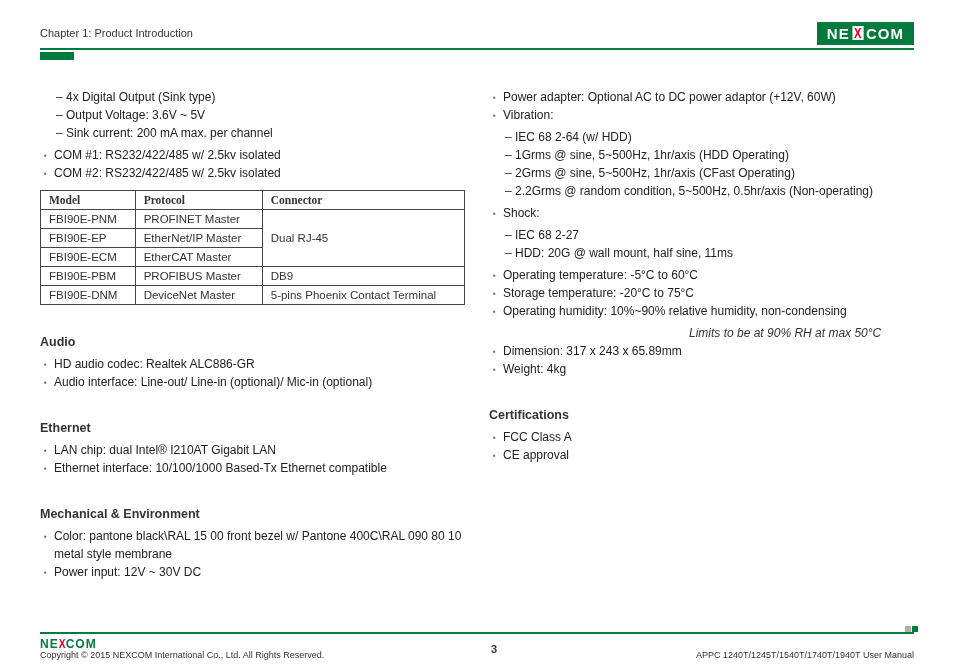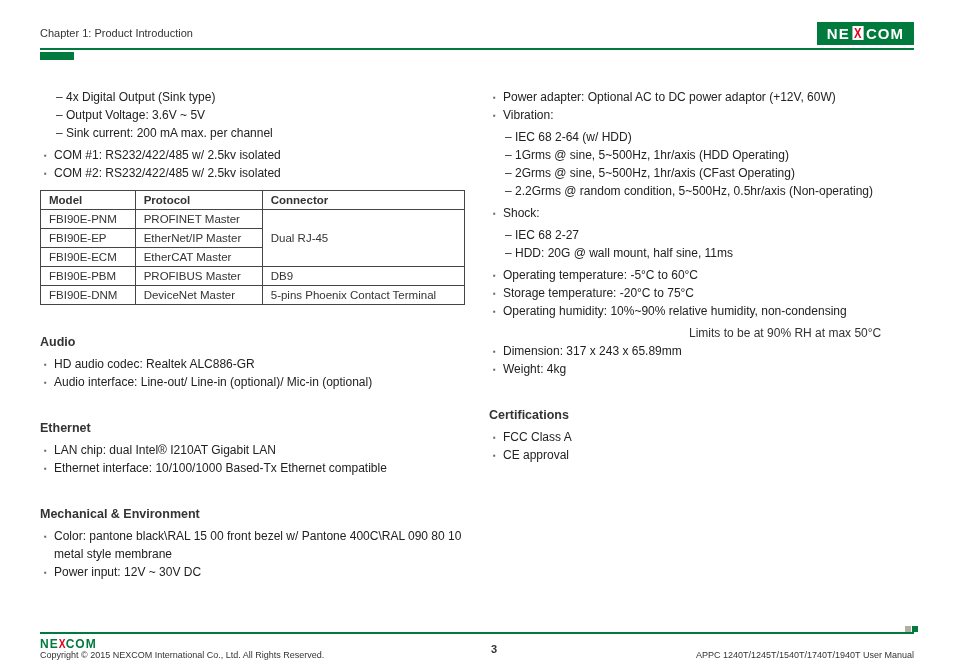--- a/index.html
+++ b/index.html
@@ -87,33 +87,34 @@
     width: 100%;
     margin: 8px 0 12px 0;
     font-size: 11.5px;
   }
   th, td {
     border: 1px solid #444;
     padding: 3px 8px;
     text-align: left;
     vertical-align: top;
   }
-  th { font-weight: bold; }
+  th { font-weight: bold; font-family: Liberation Serif, serif; }
   td.vcenter { vertical-align: middle; }
   
   .section-h {
     font-weight: bold;
     font-size: 12.5px;
     margin-top: 30px;
     margin-bottom: 6px;
   }
   .indent-note {
     padding-left: 200px;
     line-height: 1.5;
     font-size: 12px;
+    font-style: italic;
   }
   
   .footer {
     position: absolute;
     left: 40px; right: 40px; bottom: 12px;
   }
   .footer-line {
     height: 2px; background: #007a3d;
     margin-bottom: 3px;
   }

